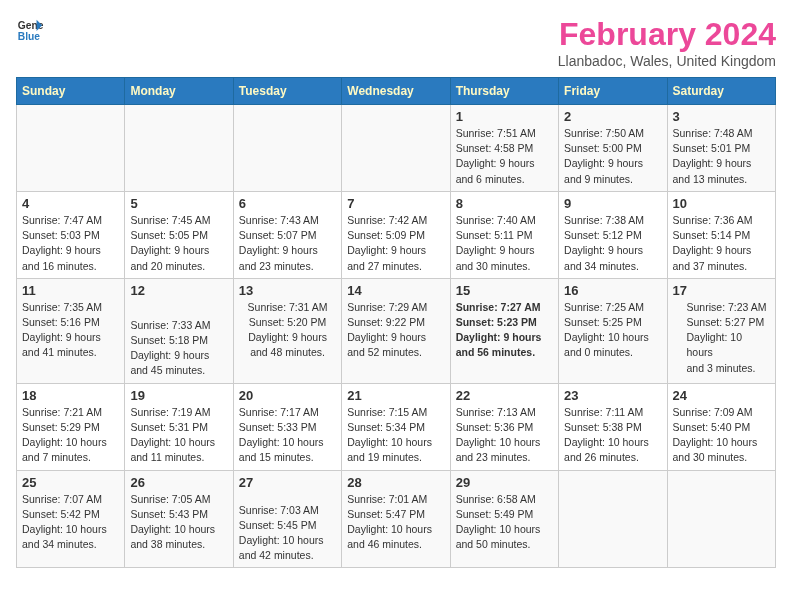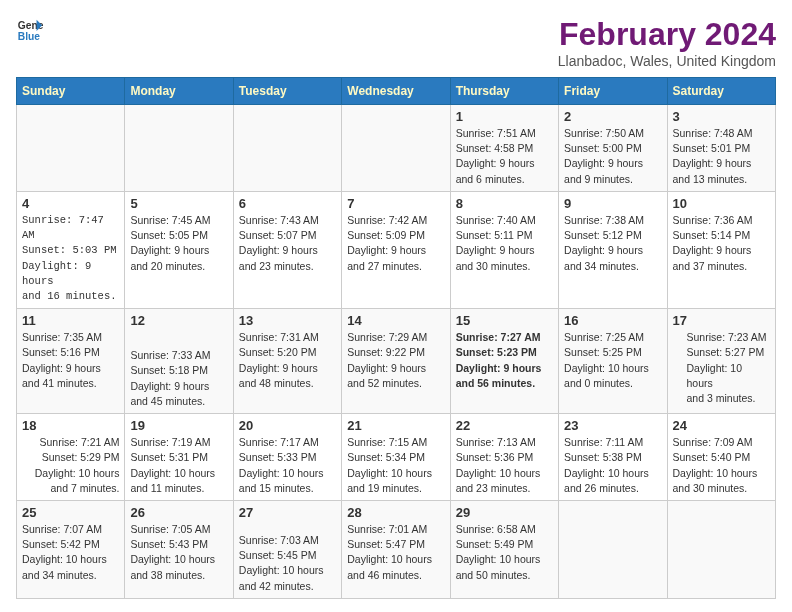--- a/index.html
+++ b/index.html
@@ -24,21 +24,21 @@
     .logo-icon {
       width: 28px;
       height: 28px;
     }
     .title-block {
       text-align: right;
     }
     .month-title {
       font-size: 32px;
       font-weight: bold;
-      color: #701a75;
+      color: #ec4899;
     }
     .location {
       font-size: 14px;
       color: #555;
       padding-left: 18px;
     }
     table {
       width: 100%;
       border-collapse: collapse;
       font-size: 11px;
@@ -134,21 +134,21 @@
           <span class="day-num">3</span>
           <div class="day-info" style="white-space: pre-line;">Sunrise: 7:48 AM
 Sunset: 5:01 PM
 Daylight: 9 hours
 and 13 minutes.</div>
         </td>
       </tr>
       <tr>
         <td>
           <span class="day-num">4</span>
-          <div class="day-info" style="white-space: pre-line; font-family: Liberation Mono, monospace;">Sunrise: 7:47 AM
+          <div class="day-info" style="white-space: pre-line;">Sunrise: 7:47 AM
 Sunset: 5:03 PM
 Daylight: 9 hours
 and 16 minutes.</div>
         </td>
         <td>
           <span class="day-num">5</span>
           <div class="day-info" style="white-space: pre-line;">Sunrise: 7:45 AM
 Sunset: 5:05 PM
 Daylight: 9 hours
 and 20 minutes.</div>
@@ -199,21 +199,21 @@
         </td>
         <td>
           <span class="day-num">12</span>
           <div class="day-info" style="white-space: pre-line; margin-top: 20px;">Sunrise: 7:33 AM
 Sunset: 5:18 PM
 Daylight: 9 hours
 and 45 minutes.</div>
         </td>
         <td>
           <span class="day-num">13</span>
-          <div class="day-info" style="white-space: pre-line;">Sunrise: 7:31 AM
+          <div class="day-info" style="white-space: pre-line; text-align: center;">Sunrise: 7:31 AM
 Sunset: 5:20 PM
 Daylight: 9 hours
 and 48 minutes.</div>
         </td>
         <td>
           <span class="day-num">14</span>
           <div class="day-info" style="white-space: pre-line;">Sunrise: 7:29 AM
 Sunset: 9:22 PM
 Daylight: 9 hours
 and 52 minutes.</div>
@@ -236,21 +236,21 @@
           <span class="day-num">17</span>
           <div class="day-info" style="white-space: pre-line; margin-left: 14px;">Sunrise: 7:23 AM
 Sunset: 5:27 PM
 Daylight: 10 hours
 and 3 minutes.</div>
         </td>
       </tr>
       <tr>
         <td>
           <span class="day-num">18</span>
-          <div class="day-info" style="white-space: pre-line; text-align: right;">Sunrise: 7:21 AM
+          <div class="day-info" style="white-space: pre-line;">Sunrise: 7:21 AM
 Sunset: 5:29 PM
 Daylight: 10 hours
 and 7 minutes.</div>
         </td>
         <td>
           <span class="day-num">19</span>
           <div class="day-info" style="white-space: pre-line;">Sunrise: 7:19 AM
 Sunset: 5:31 PM
 Daylight: 10 hours
 and 11 minutes.</div>

